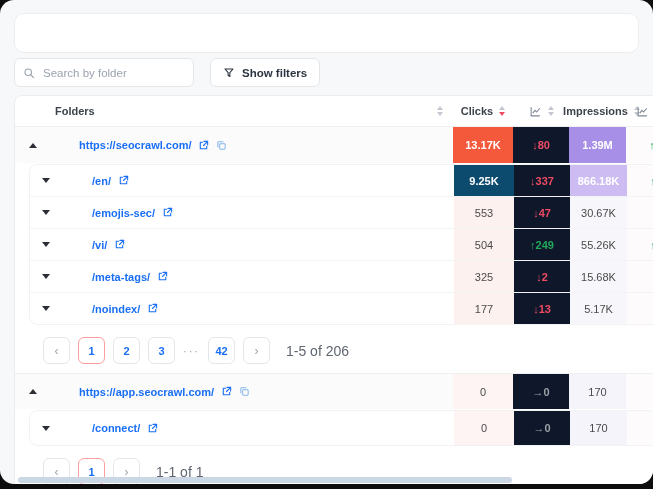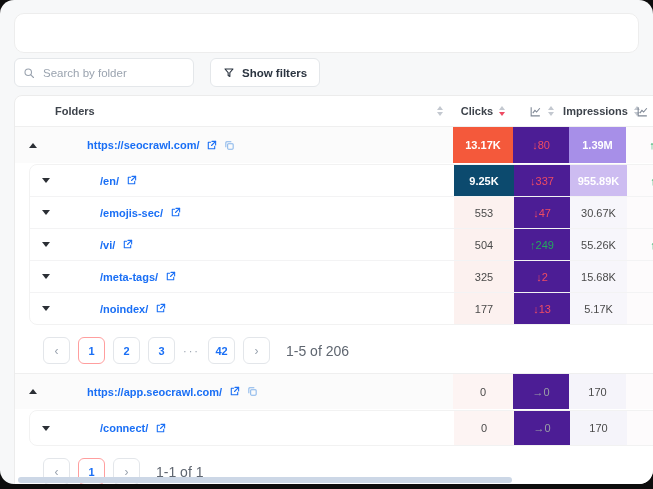--- a/index.html
+++ b/index.html
@@ -52,30 +52,30 @@
   .row .cellnum{display:flex;align-items:center;justify-content:center;height:100%;box-sizing:border-box;}
   .parent-row{height:36px;background:#fbfbfb;}
   .child-panel{margin:1px 0 4px 14px;border:1px solid #f2f2f2;border-radius:8px;overflow:hidden;background:#fff;}
   .child-row{height:31px;}
   .child-row + .child-row{border-top:1px solid #f3f3f4;}
   .folders-cell{display:flex;align-items:center;gap:7px;height:100%;padding-left:14px;box-sizing:border-box;}
   .child .folders-cell{padding-left:12px;}
   .caret{width:0;height:0;display:inline-block;cursor:pointer;}
   .caret.up{border-left:4.5px solid transparent;border-right:4.5px solid transparent;border-bottom:5.5px solid #2b2f35;}
   .caret.down{border-left:4.5px solid transparent;border-right:4.5px solid transparent;border-top:5.5px solid #2b2f35;}
-  .flink{color:#1a6ff5;text-decoration:none;font-weight:600;margin-left:15px;cursor:pointer;padding-left:28px;}
+  .flink{color:#1a6ff5;text-decoration:none;font-weight:600;margin-left:7px;cursor:pointer;padding-left:28px;}
   .iconbtn{display:inline-flex;align-items:center;cursor:pointer;line-height:0;}
   
   .hot1{background:#f4593b;color:#fff;font-weight:600;}
   .hot2{background:#0c4a6e;color:#fff;font-weight:600;}
   .hotl{background:#fcf1ef;}
   .phot1{background:#a78fe8;color:#fff;font-weight:600;}
   .phot2{background:#cdbcf1;color:#fff;font-weight:600;}
   .photl{background:#f7f6fb;}
-  .trend{background:#4c1d95;font-weight:400;}
+  .trend{background:#0f172a;font-weight:700;}
   .trend2{background:#fdfbfc;font-weight:600;justify-content:flex-start;padding-left:8px;}
   .t-up{color:#23a95c;}
   .t-dn{color:#ee4b63;}
   .t-flat{color:#9aa0a6;}
   
   .pager{display:flex;align-items:center;gap:8px;padding:8px 0 9px 28px;border-top:0px;}
   .sep{border-top:1px solid #efefef;}
   .pbtn{
     min-width:27px;height:27px;background:#fff;border:1px solid #e3e6ea;border-radius:6px;
     display:flex;align-items:center;justify-content:center;font-size:11px;color:#1a6ff5;
@@ -194,21 +194,21 @@
           <span class="iconbtn">
             <svg viewBox="0 0 24 24" width="11" height="11" fill="none" stroke="#1a6ff5" stroke-width="2.4" stroke-linecap="round" stroke-linejoin="round">
                 <path d="M10 5H5v14h14v-5"></path>
                 <path d="M13 3h8v8"></path>
                 <path d="M21 3l-9 9"></path>
               </svg>
           </span>
         </div>
         <div class="cellnum hot2">9.25K</div>
         <div class="cellnum trend tr t-dn">↓337</div>
-        <div class="cellnum phot2">955.89K</div>
+        <div class="cellnum phot2">866.18K</div>
         <div class="cellnum trend2 tr t-up">↑95</div>
       </div>
       <div class="grid child row child-row">
         <div class="folders-cell">
           <span class="caret down"></span>
           <a class="flink">/emojis-sec/</a>
           <span class="iconbtn">
             <svg viewBox="0 0 24 24" width="11" height="11" fill="none" stroke="#1a6ff5" stroke-width="2.4" stroke-linecap="round" stroke-linejoin="round">
                 <path d="M10 5H5v14h14v-5"></path>
                 <path d="M13 3h8v8"></path>

